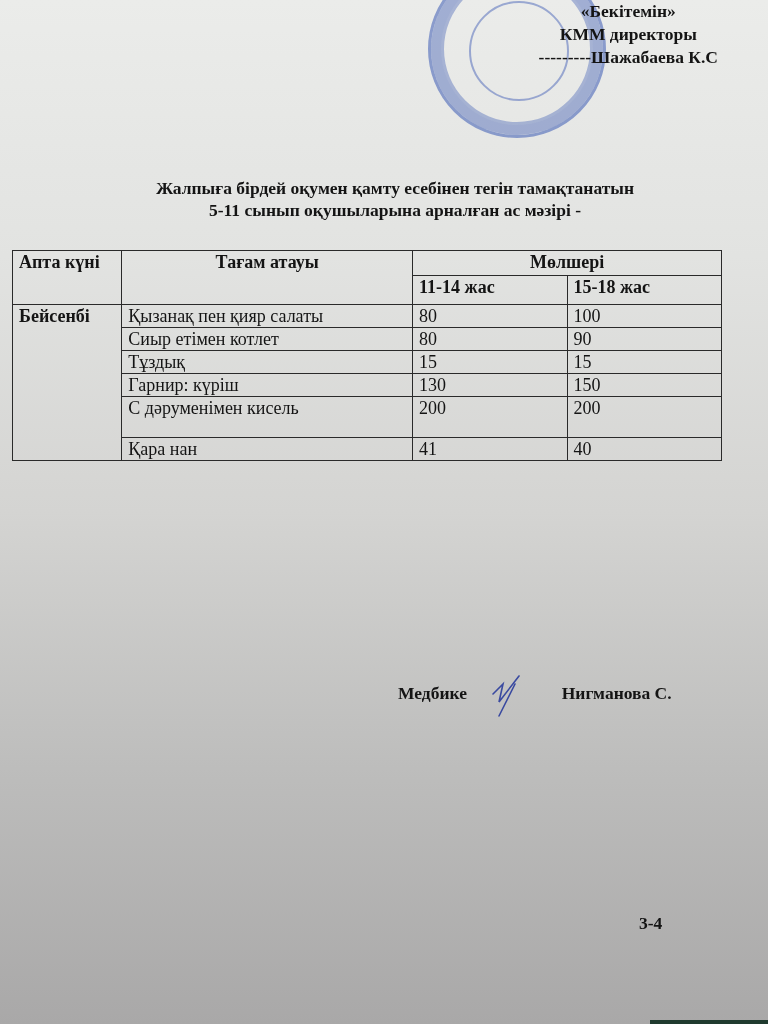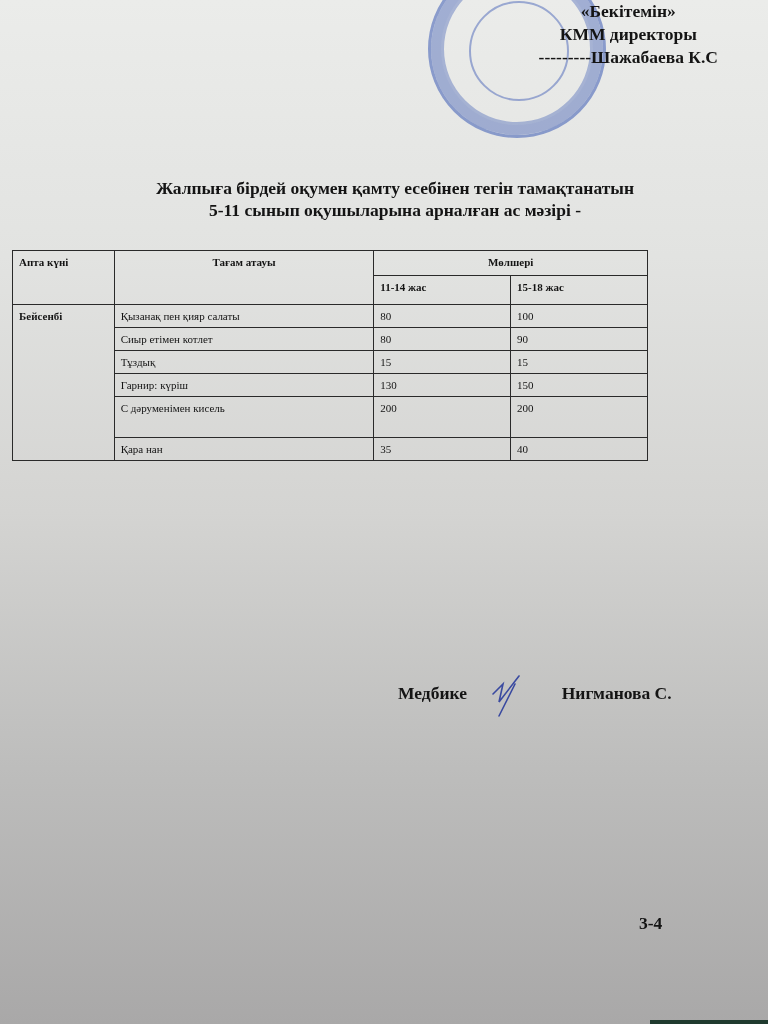--- a/index.html
+++ b/index.html
@@ -25,22 +25,22 @@
     font-weight: bold; font-size: 17.5px; line-height: 23px;
   }
   .approval .line { white-space: nowrap; }
   .approval .hand { color: #3a4aa0; font-style: italic; font-weight: normal; font-family: "DejaVu Sans", sans-serif; font-size: 14px; }
   .approval .u { text-decoration: underline; }
   .title {
     position: absolute; left: 0; width: 790px; top: 177px; text-align: center;
     font-weight: bold; font-size: 17.5px; line-height: 22px;
   }
   table.menu {
-    position: absolute; left: 12px; top: 250px; width: 636px;
-    border-collapse: collapse; font-size: 11px;
+    position: absolute; left: 12px; top: 250px; width: 710px;
+    border-collapse: collapse; font-size: 18px;
   }
   table.menu td, table.menu th {
     border: 1px solid #2a2a2a; padding: 1px 6px; vertical-align: top; text-align: left;
     line-height: 20px;
   }
   table.menu th { font-weight: bold; }
   th.center { text-align: center !important; }
   .c-day { width: 96px; }
   .c-dish { width: 277px; }
   .c-a { width: 141px; }
@@ -113,21 +113,21 @@
     <td>130</td>
     <td>150</td>
   </tr>
   <tr class="row-tall">
     <td>С дәруменімен кисель</td>
     <td>200</td>
     <td>200</td>
   </tr>
   <tr>
     <td>Қара нан</td>
-    <td>35</td>
+    <td>41</td>
     <td>40</td>
   </tr>
 </tbody>
   </table>
 
 <div class="signature">
   <span>Медбике</span>
   <span class="scrawl">
     <svg width="50" height="48" viewBox="0 0 50 48">
       <path d="M8 22 L18 12 L14 30 L34 4 M30 12 L14 44" stroke="#3a4aa0" stroke-width="1.6" fill="none" stroke-linecap="round"></path>

